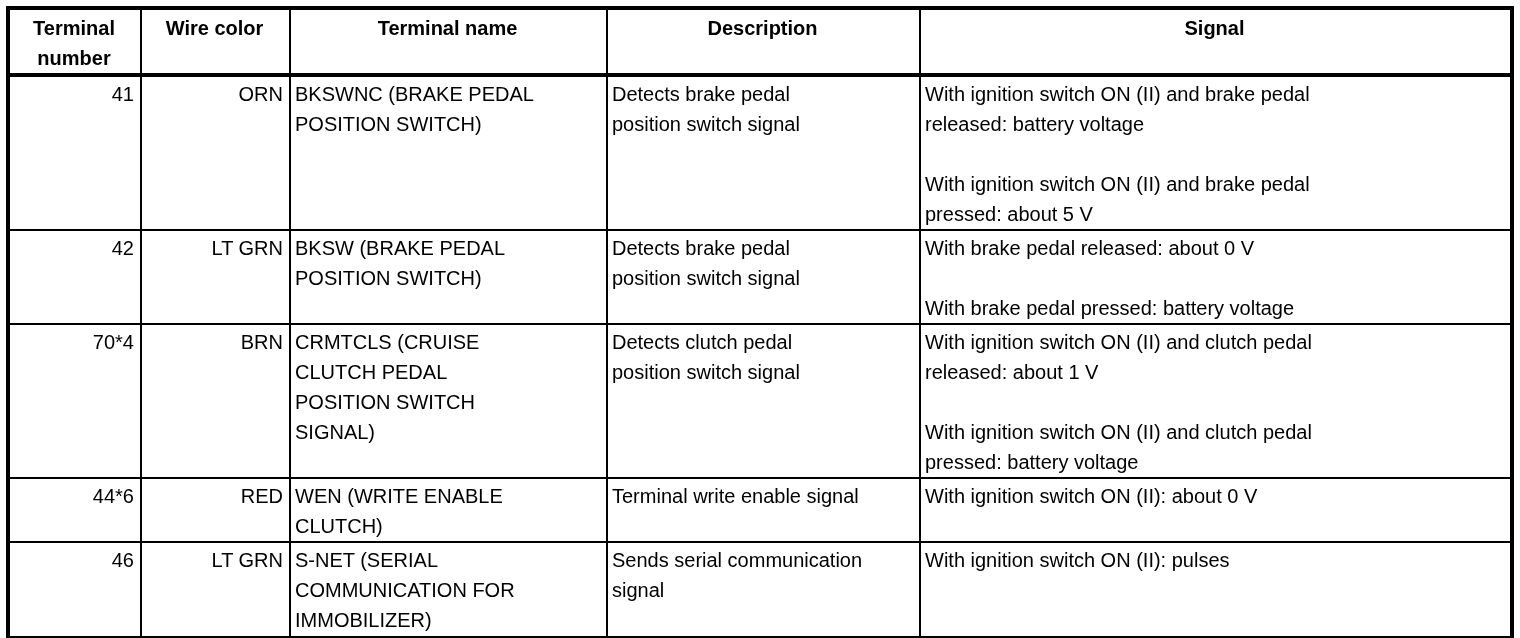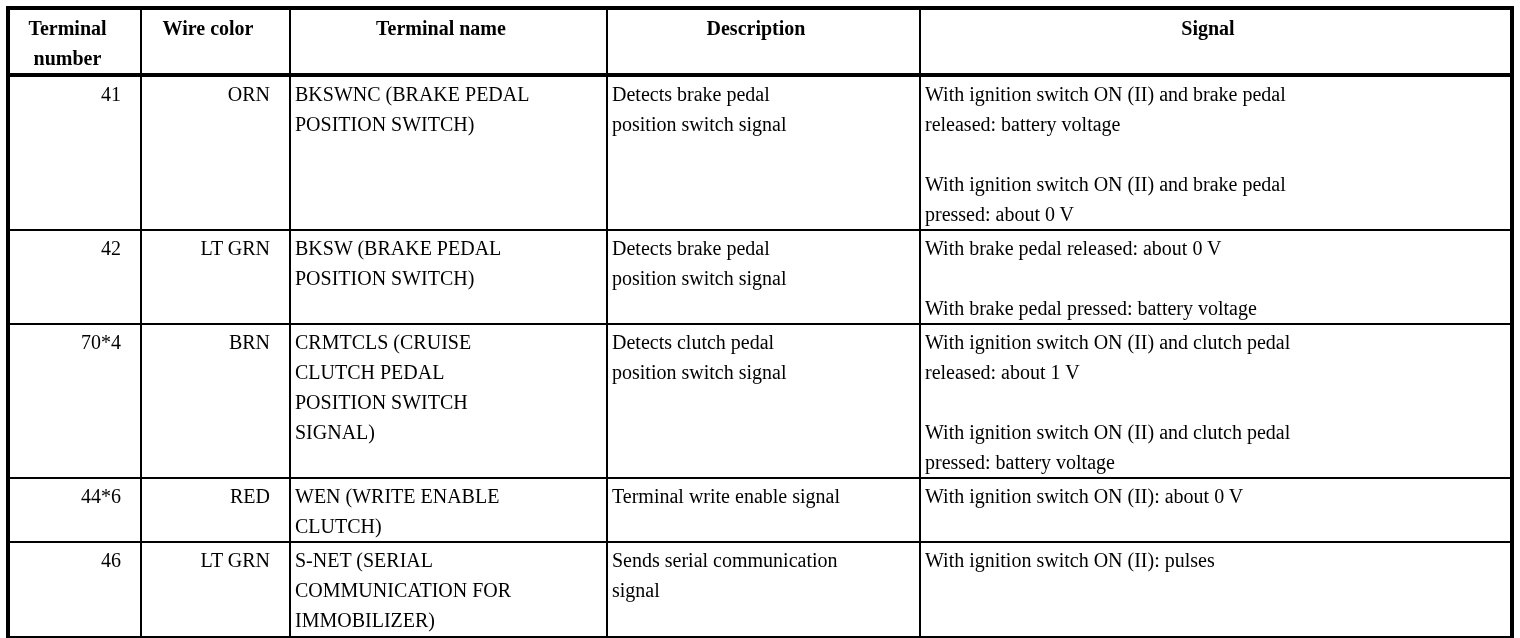--- a/index.html
+++ b/index.html
@@ -18,27 +18,27 @@
     left: 6px;
     top: 6px;
     width: 1504px;
     border-collapse: collapse;
     table-layout: fixed;
     border: 4px solid #000000;
   }
   .doc-table th,
   .doc-table td {
     border: 2px solid #000000;
-    font-family: Liberation Serif, serif;
+    font-family: Liberation Sans, sans-serif;
     font-size: 20px;
     line-height: 30px;
     color: #000000;
     vertical-align: top;
     white-space: pre-line;
-    padding: 2px 19px 0 4px;
+    padding: 2px 6px 0 4px;
     overflow: hidden;
   }
   .doc-table thead th {
     border-bottom: 4px solid #000000;
     font-weight: bold;
     text-align: center;
     padding-top: 3px;
   }
   .doc-table td.c-center {
     text-align: right;
@@ -83,21 +83,21 @@
       <td class="c-center">41</td>
       <td class="c-center">ORN</td>
       <td>BKSWNC (BRAKE PEDAL
 POSITION SWITCH)</td>
       <td>Detects brake pedal
 position switch signal</td>
       <td>With ignition switch ON (II) and brake pedal
 released: battery voltage
 
 With ignition switch ON (II) and brake pedal
-pressed: about 0 V</td>
+pressed: about 5 V</td>
     </tr>
     <tr class="r-1">
       <td class="c-center">42</td>
       <td class="c-center">LT GRN</td>
       <td>BKSW (BRAKE PEDAL
 POSITION SWITCH)</td>
       <td>Detects brake pedal
 position switch signal</td>
       <td>With brake pedal released: about 0 V
 

